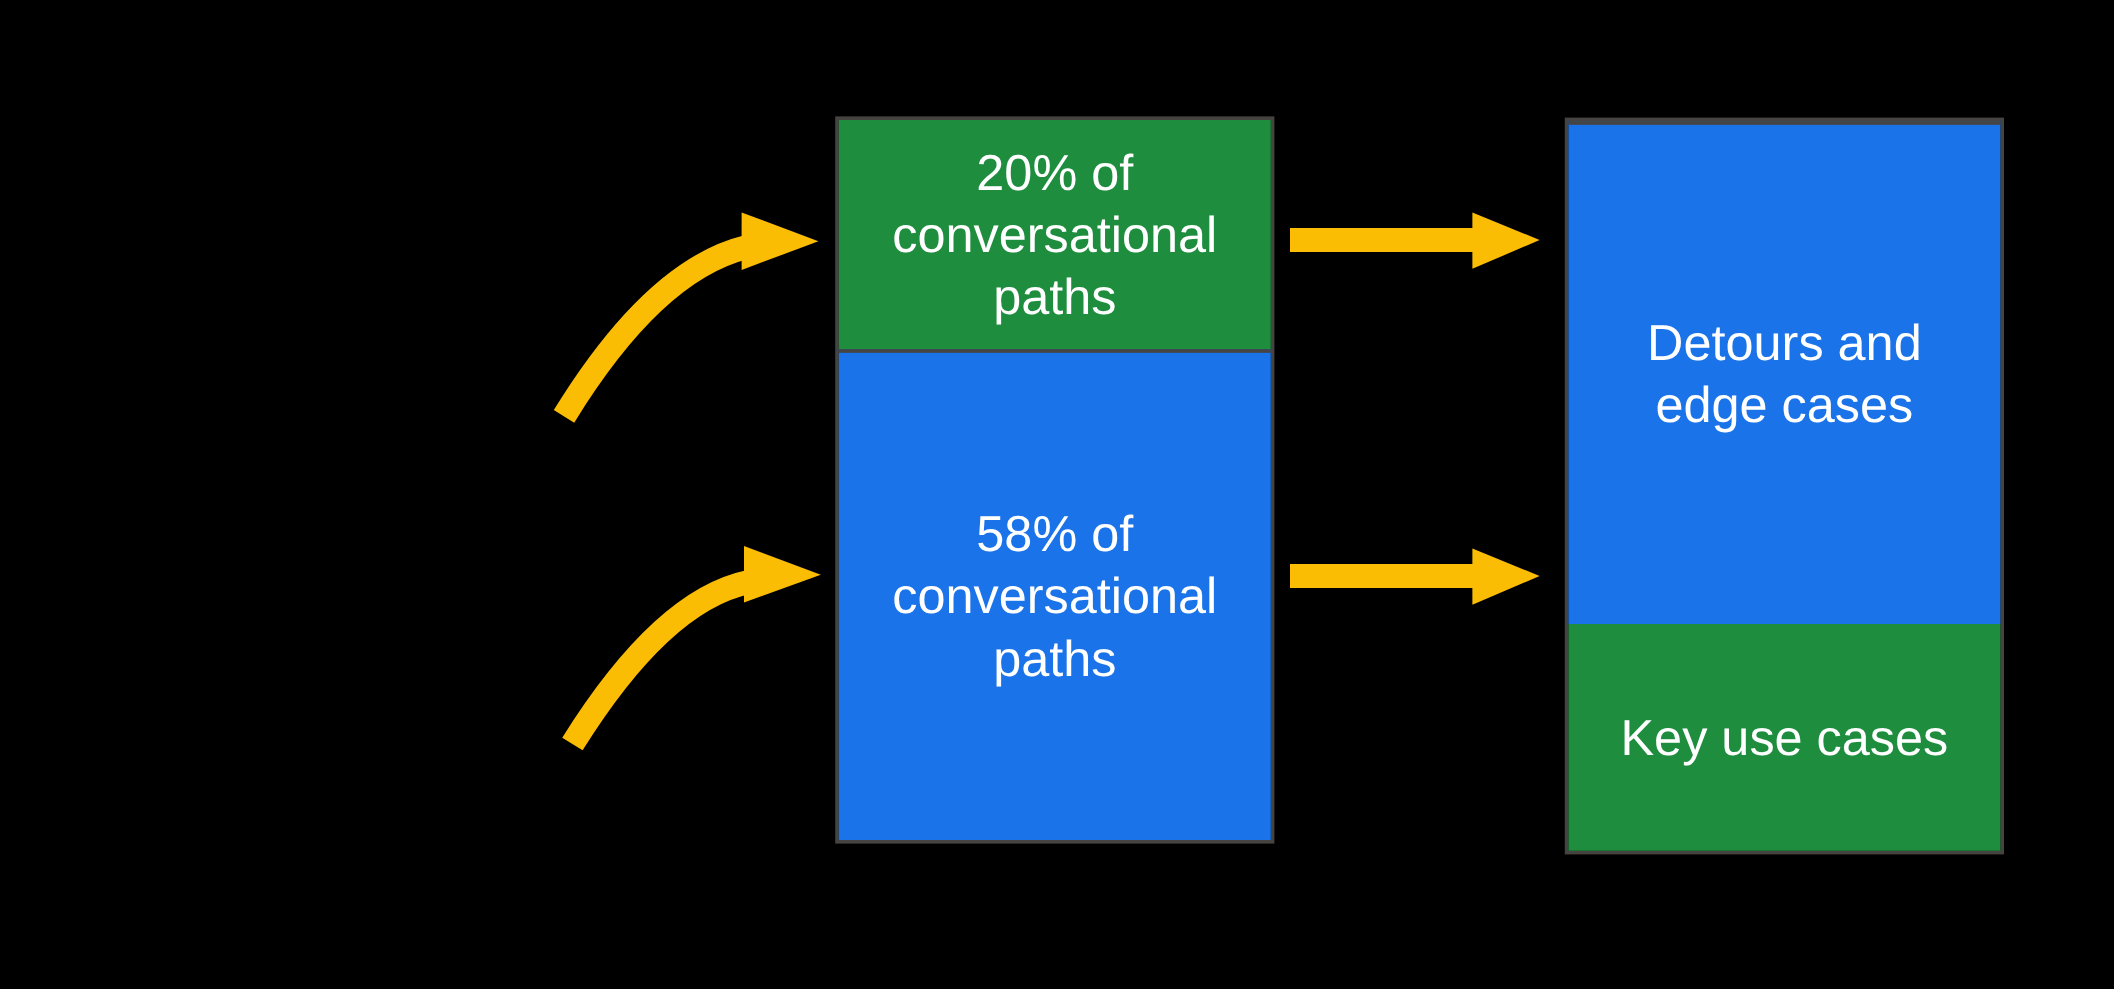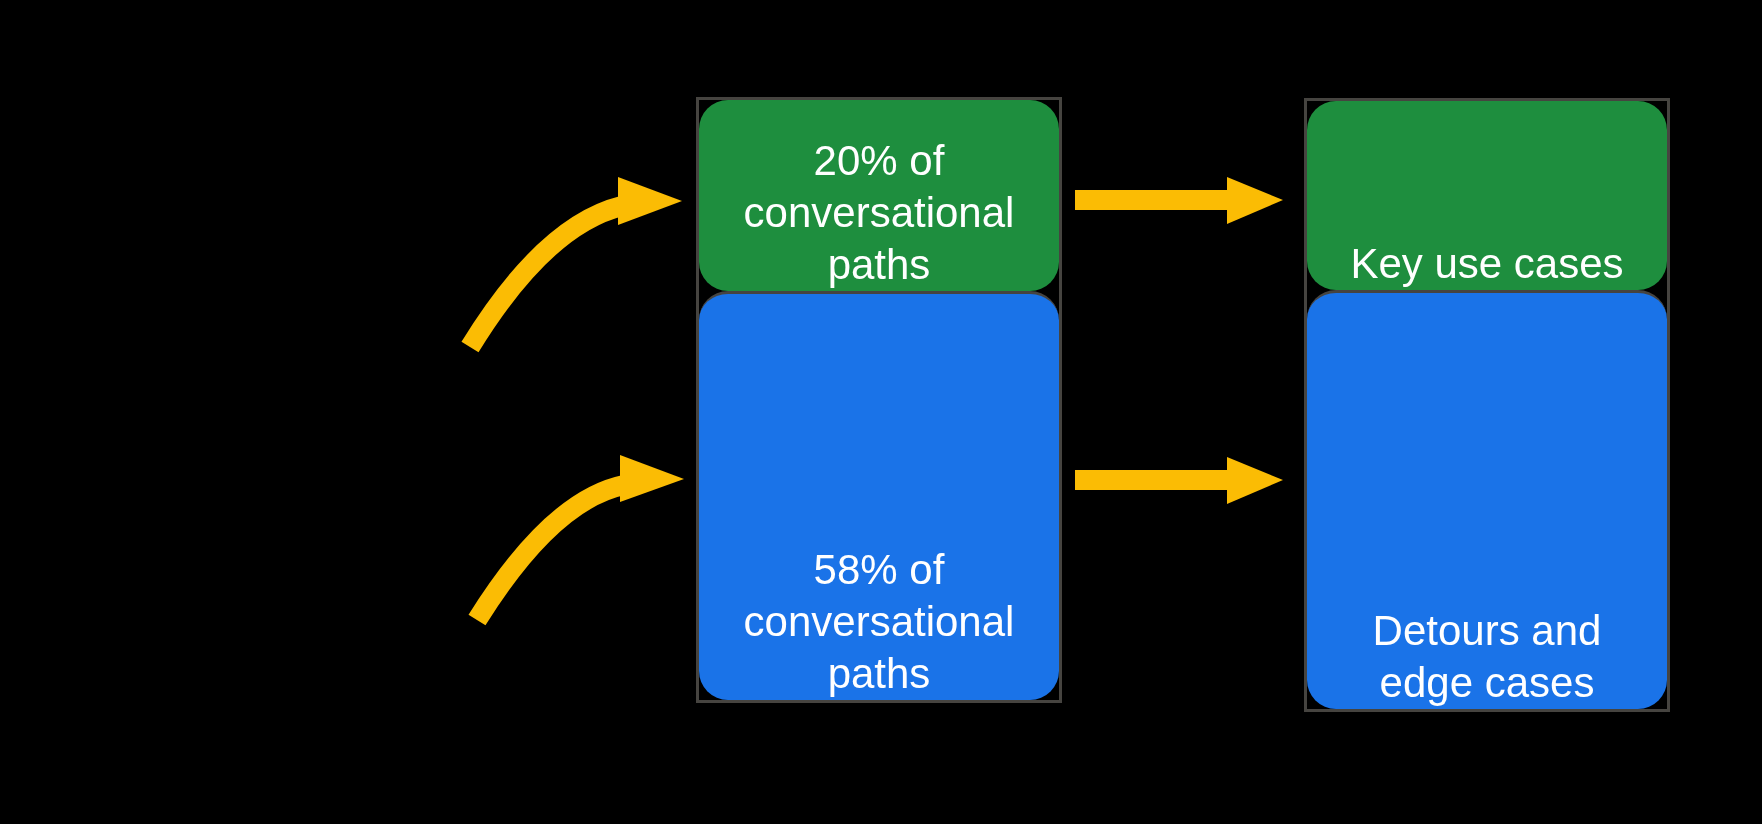--- a/index.html
+++ b/index.html
@@ -21,24 +21,23 @@
     border: 3px solid var(--c-segment-border, #464440);
     display: flex;
     flex-direction: column;
   }
   .col-users   { left: 84px;   top: 97px; width: 368px; height: 606px; }
   .col-paths   { left: 696px;  top: 97px; width: 366px; height: 606px; }
   .col-results { left: 1304px; top: 98px; width: 366px; height: 614px; }
 
   .seg {
     display: flex;
-    align-items: flex-end;
+    align-items: center;
     justify-content: center;
     box-sizing: border-box;
-    border-radius: 29px;
   }
   .seg.green { background: var(--c-green, #1E8E3E); }
   .seg.blue  { background: var(--c-blue, #1A73E8); flex: 1 1 auto; border-top: 3px solid var(--c-segment-border, #464440); }
 
   .col-users   .seg.green { flex: 0 0 467px; }
   .col-paths   .seg.green { flex: 0 0 191px; }
   .col-results .seg.green { flex: 0 0 189px; }
 
   .seg-label {
     color: var(--c-label-text, #FFFFFF);
@@ -72,25 +71,25 @@
   <div class="column col-paths">
     <div class="seg green">
       <span class="seg-label">20% of conversational paths</span>
     </div>
     <div class="seg blue">
       <span class="seg-label">58% of conversational paths</span>
     </div>
   </div>
 
   <div class="column col-results">
+    <div class="seg blue">
+      <span class="seg-label">Detours and edge cases</span>
+    </div>
     <div class="seg green">
       <span class="seg-label">Key use cases</span>
-    </div>
-    <div class="seg blue">
-      <span class="seg-label">Detours and edge cases</span>
     </div>
   </div>
 
   <svg class="arrows" viewBox="0 0 1762 824">
     <g>
       <path class="arrow-shaft" d="M 470 347 Q 545 225 622 206"></path>
       <polygon class="arrow-head" points="618,177 682,201 618,225"></polygon>
     </g>
     <g>
       <path class="arrow-shaft" d="M 477 620 Q 552 500 624 485"></path>

